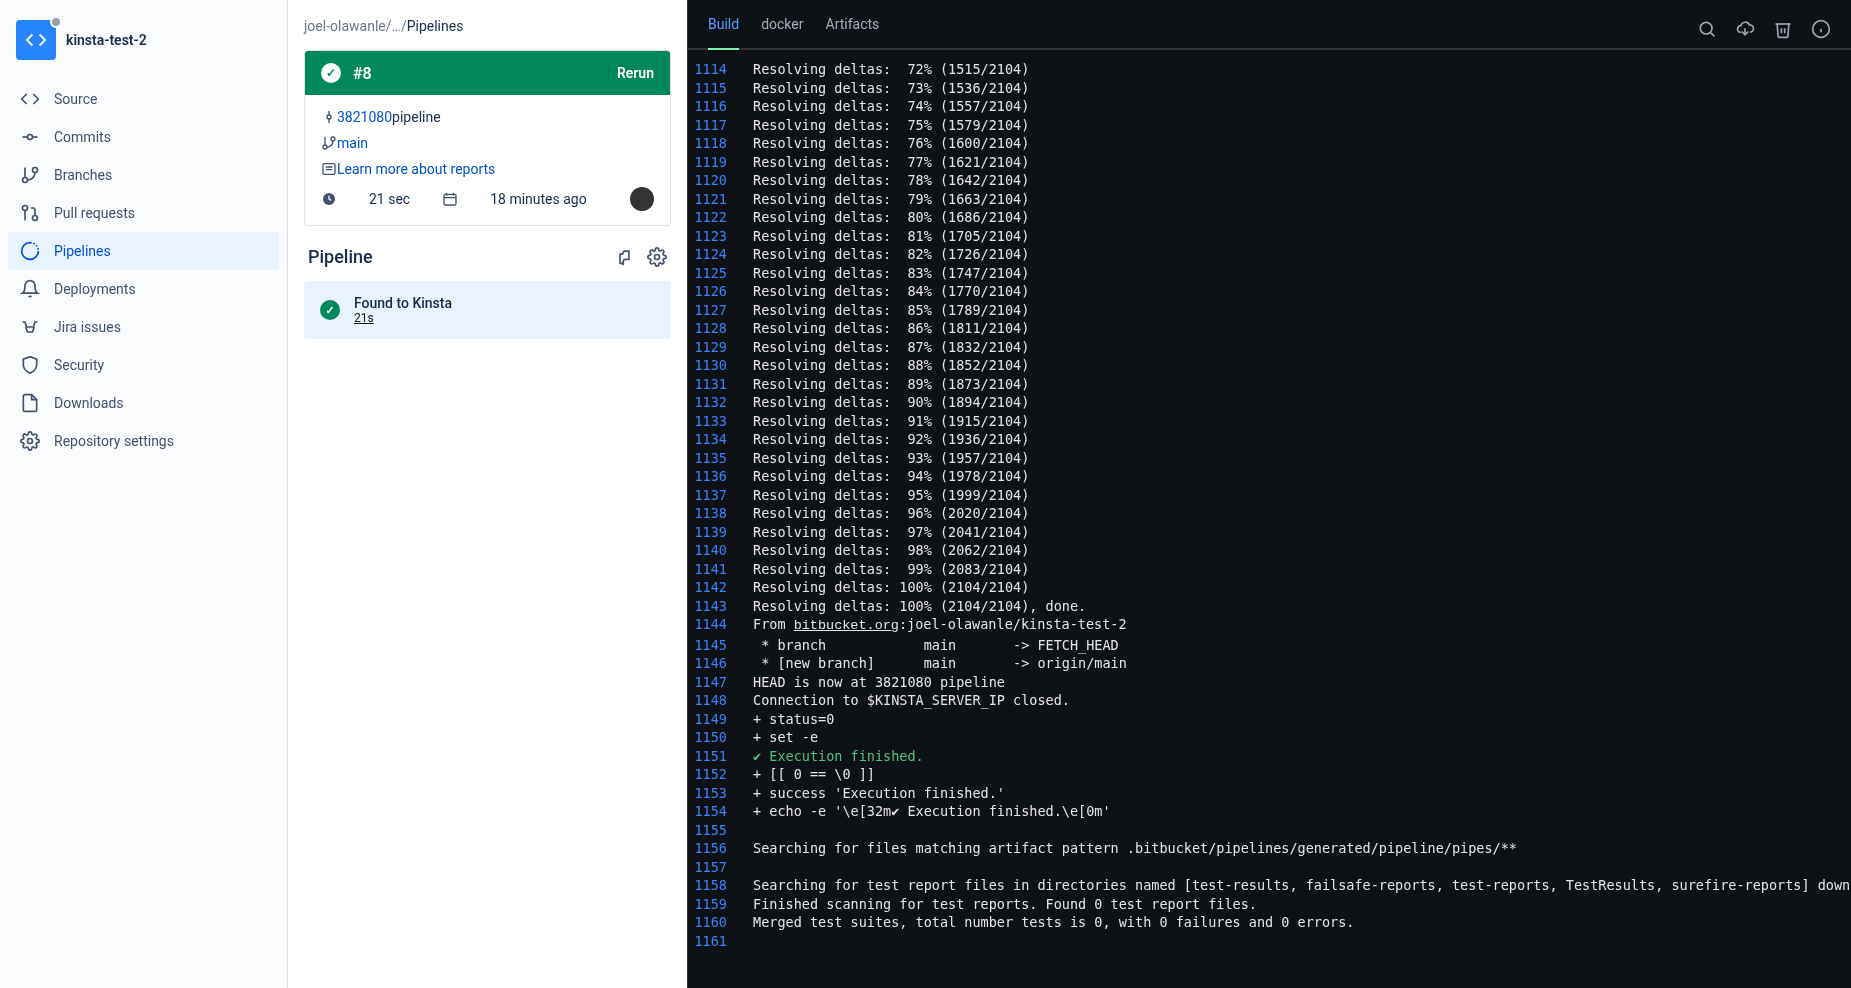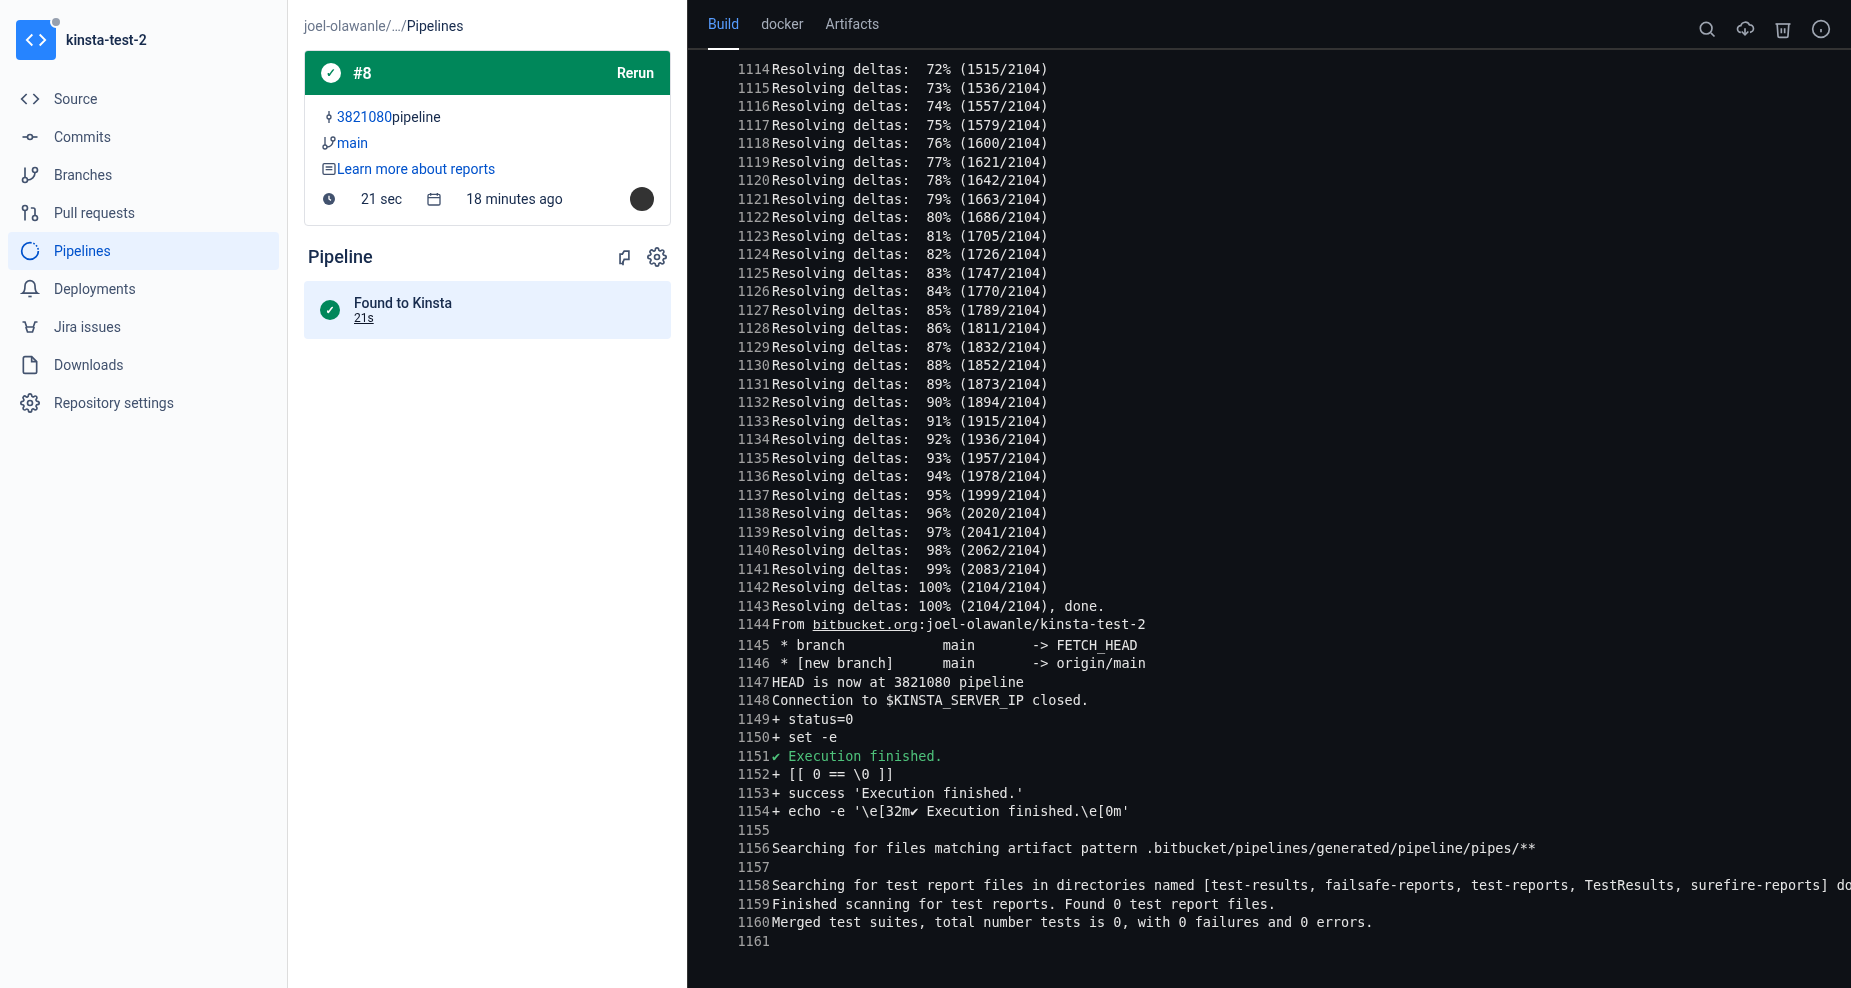--- a/index.html
+++ b/index.html
@@ -23,42 +23,42 @@
 .breadcrumb .current { color: #172B4D; }
 .run-card { border: 1px solid #DFE1E6; border-radius: 4px; margin-bottom: 16px; overflow:hidden;}
 .run-card-head { background: #00875A; color: #fff; display: flex; align-items: center; padding: 12px 16px; }
 .run-card-head .check { width:20px; height:20px; background:#fff; border-radius:50%; display:flex; align-items:center; justify-content:center; color:#00875A; margin-right: 12px; font-weight:bold; font-size:12px;}
 .run-card-head .num { font-weight:600; font-size:16px; flex:1;}
 .run-card-head .rerun { font-weight:600; }
 .run-card-body { padding: 14px 16px; display:flex; flex-direction:column; gap: 10px;}
 .meta-row{ display:flex; align-items:center; color:#172B4D; font-size:14px;}
 .meta-row .link { color:#0052CC; }
 .meta-row svg{ width:16px; height:16px; color:#42526E; }
-.meta-bottom{ display:flex; align-items:center; gap:24px;}
+.meta-bottom{ display:flex; align-items:center; gap:32px;}
 .avatar{ width:24px; height:24px; border-radius:50%; background:#333; margin-left:auto;}
 .pipeline-head{ display:flex; align-items:center; justify-content:space-between; padding: 4px 4px 14px 4px;}
 .pipeline-title{ font-size:18px; font-weight:500; }
 .pipeline-actions{ display:flex; gap:14px; color:#42526E;}
 .pipeline-actions svg{ width:20px; height:20px;}
 .step-card{ background:#E9F2FF; border-radius:4px; padding:14px 16px; display:flex; align-items:center; gap:14px;}
 .step-check{ width:20px; height:20px; background:#00875A; border-radius:50%; display:flex; align-items:center; justify-content:center; color:#fff; font-size:11px; font-weight:bold;}
 .step-info .name{ font-weight:500; }
 .step-info .dur{ font-size:12px; color:#0f172a;text-decoration:underline;}
 
 
 .logpanel { flex:1; background: #0E1116; color: #C7C7C7; display:flex; flex-direction:column; overflow:hidden;}
 .log-header{ display:flex; align-items:center; padding: 10px 20px 0 20px; border-bottom: 2px solid #333; height:50px; justify-content: space-between;}
 .tabs{ display:flex; gap: 22px; height:100%;}
 .tab{ padding: 6px 0 12px 0; color: #A5ADBA; cursor:pointer; font-size:14px;}
-.tab.active{ color:#579DFF; border-bottom:2px solid #ffffff; margin-bottom:-2px;}
+.tab.active{ color:#579DFF; border-bottom:2px solid #86efac; margin-bottom:-2px;}
 .log-actions{ display:flex; gap:18px; color:#9FA6B2;}
 .log-actions svg{ width:20px; height:20px;}
 .log-body{ flex:1; overflow-y:auto; font-family: 'SF Mono', Menlo, Monaco, Consolas, monospace; font-size:13.5px; line-height: 18.5px; padding: 10px 0 10px 0; white-space:pre;}
 .log-line{ display:flex; }
-.ln{ width:84px; text-align:right; color:#a3a3a3; padding-right:2px; user-select:none; flex-shrink:0;}
+.ln{ width:65px; text-align:right; color:#3b82f6; padding-right:26px; user-select:none; flex-shrink:0;}
 .lt{ flex:1; color:#E5E5E5;}
 .lt .green{ color:#4EC27B;}
 .lt .link{ text-decoration:underline;font-family:Liberation Mono, monospace; }
 .log-footer{ display:flex; align-items:center; height:40px; padding: 0 26px; color:#E5E5E5; font-family: 'SF Mono', Menlo, monospace; font-size:14px; justify-content: space-between;}
 .footer-actions{ display:flex; gap:20px; color:#9FA6B2;}
 .footer-actions svg{ width:18px; height:18px;}
 </style>
 </head>
 <body>
 
@@ -123,20 +123,26 @@
       </div>
     <div class="nav-item">
         <svg viewBox="0 0 24 24" fill="none" stroke="currentColor" stroke-width="2">
           <polyline points="3 6 6 6 8 12 16 12 18 6 21 6"></polyline>
           <polyline points="7 12 9 18 15 18 17 12"></polyline>
         </svg>
         <span>Jira issues</span>
       </div>
     <div class="nav-item">
         <svg viewBox="0 0 24 24" fill="none" stroke="currentColor" stroke-width="2">
+          <path d="M12 22s8-4 8-10V5l-8-3-8 3v7c0 6 8 10 8 10z"></path>
+        </svg>
+        <span>Security</span>
+      </div>
+    <div class="nav-item">
+        <svg viewBox="0 0 24 24" fill="none" stroke="currentColor" stroke-width="2">
           <path d="M14 2H6a2 2 0 0 0-2 2v16a2 2 0 0 0 2 2h12a2 2 0 0 0 2-2V8z"></path>
           <polyline points="14 2 14 8 20 8"></polyline>
         </svg>
         <span>Downloads</span>
       </div>
     <div class="nav-item">
         <svg viewBox="0 0 24 24" fill="none" stroke="currentColor" stroke-width="2">
           <circle cx="12" cy="12" r="3"></circle>
           <path d="M19.4 15a1.65 1.65 0 0 0 .33 1.82l.06.06a2 2 0 1 1-2.83 2.83l-.06-.06a1.65 1.65 0 0 0-1.82-.33 1.65 1.65 0 0 0-1 1.51V21a2 2 0 1 1-4 0v-.09A1.65 1.65 0 0 0 9 19.4a1.65 1.65 0 0 0-1.82.33l-.06.06a2 2 0 1 1-2.83-2.83l.06-.06a1.65 1.65 0 0 0 .33-1.82 1.65 1.65 0 0 0-1.51-1H3a2 2 0 1 1 0-4h.09A1.65 1.65 0 0 0 4.6 9a1.65 1.65 0 0 0-.33-1.82l-.06-.06a2 2 0 1 1 2.83-2.83l.06.06a1.65 1.65 0 0 0 1.82.33H9a1.65 1.65 0 0 0 1-1.51V3a2 2 0 1 1 4 0v.09a1.65 1.65 0 0 0 1 1.51 1.65 1.65 0 0 0 1.82-.33l.06-.06a2 2 0 1 1 2.83 2.83l-.06.06a1.65 1.65 0 0 0-.33 1.82V9a1.65 1.65 0 0 0 1.51 1H21a2 2 0 1 1 0 4h-.09a1.65 1.65 0 0 0-1.51 1z"></path>
         </svg>

